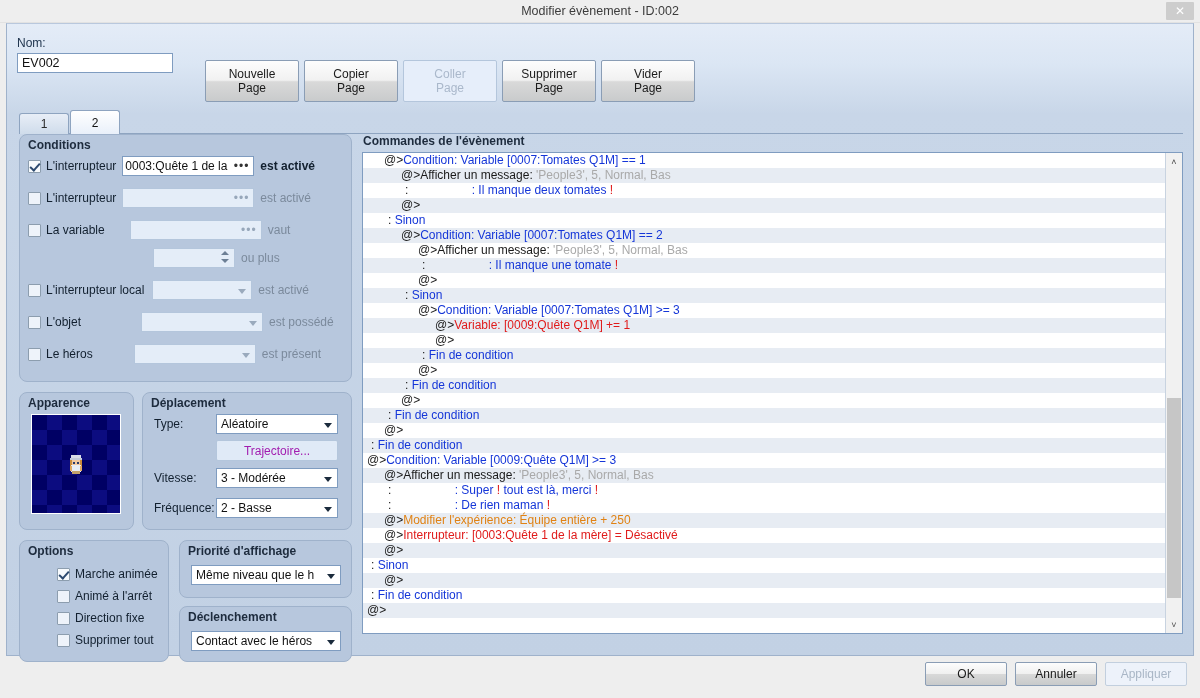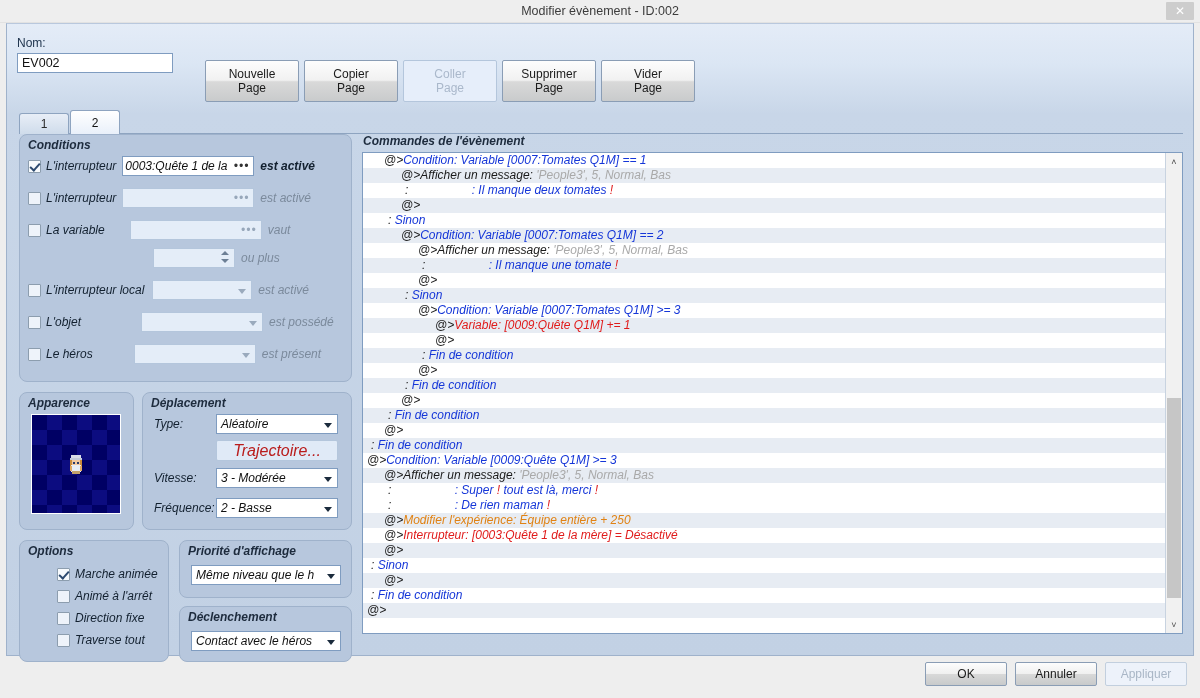--- a/index.html
+++ b/index.html
@@ -71,21 +71,21 @@
     font-size:12px;color:#2b2b2b;cursor:pointer;margin-right:1px;
     background:linear-gradient(#e8eef7,#cfdceb);
   }
   .tab.active{
     height:24px;
     background:linear-gradient(#ffffff,#e9f0fa);
     color:#111;font-weight:normal;
   }
   .tabline{position:absolute;left:12px;top:109px;right:10px;height:1px;background:#8ea4c0;z-index:2;}
   
-  .pane{position:absolute;left:12px;top:110px;right:10px;bottom:30px;z-index:1;font-style:italic;}
+  .pane{position:absolute;left:12px;top:110px;right:10px;bottom:30px;z-index:1;}
   .leftcol{position:absolute;left:0;top:0;width:333px;bottom:0;}
   .rightcol{position:absolute;left:343px;top:0;right:0;bottom:0;}
   
   .group{
     position:absolute;box-sizing:border-box;
     background:#b7c7dd;border:1px solid #9fb2cb;border-radius:8px;
   }
   .group > .glabel{
     position:absolute;left:8px;top:3px;font-size:12px;font-weight:bold;color:#1d2b3d;
   }
@@ -143,21 +143,21 @@
       linear-gradient(45deg,#0c0c80 25%,transparent 25%,transparent 75%,#0c0c80 75%),
       linear-gradient(45deg,#0c0c80 25%,transparent 25%,transparent 75%,#0c0c80 75%);
      background-size:30px 30px;background-position:0 0,15px 15px;background-color:#000064;}
   .chara{position:absolute;left:32px;top:36px;width:24px;height:30px;}
   
   #g-deplacement{left:123px;top:258px;width:210px;height:138px;}
   .dep-lab{position:absolute;font-size:12px;color:#12202f;}
   .btn-ghost{
     position:absolute;box-sizing:border-box;height:21px;
     border:1px solid #b4c6dc;border-radius:2px;background:#e0eaf7;
-    color:#b91c1c;font-size:16px;display:flex;align-items:center;justify-content:center;
+    color:#a21caf;font-size:12px;display:flex;align-items:center;justify-content:center;
     cursor:default;
   }
   
   #g-options{left:0;top:406px;width:150px;height:122px;}
   .opt-row{position:absolute;left:9px;height:18px;display:flex;align-items:center;padding-left:28px;}
   
   #g-priorite{left:160px;top:406px;width:173px;height:58px;}
   #g-declench{left:160px;top:472px;width:173px;height:56px;}
   
   .cmd-title{position:absolute;left:1px;top:0px;font-size:12px;font-weight:bold;color:#1d2b3d;}
@@ -359,21 +359,21 @@
             <div class="opt-row" style="top:46px;">
               <div class="cbx"></div>
               <span class="cond-lab">Animé à l'arrêt</span>
             </div>
             <div class="opt-row" style="top:68px;">
               <div class="cbx"></div>
               <span class="cond-lab">Direction fixe</span>
             </div>
             <div class="opt-row" style="top:90px;">
               <div class="cbx"></div>
-              <span class="cond-lab">Traverse tout</span>
+              <span class="cond-lab">Supprimer tout</span>
             </div>
           </div>
 
           <div class="group" id="g-priorite">
             <div class="glabel">Priorité d'affichage</div>
             <div class="sel" style="position:absolute;left:11px;top:24px;width:150px;">
               <span>Même niveau que le h</span>
             </div>
           </div>
 

